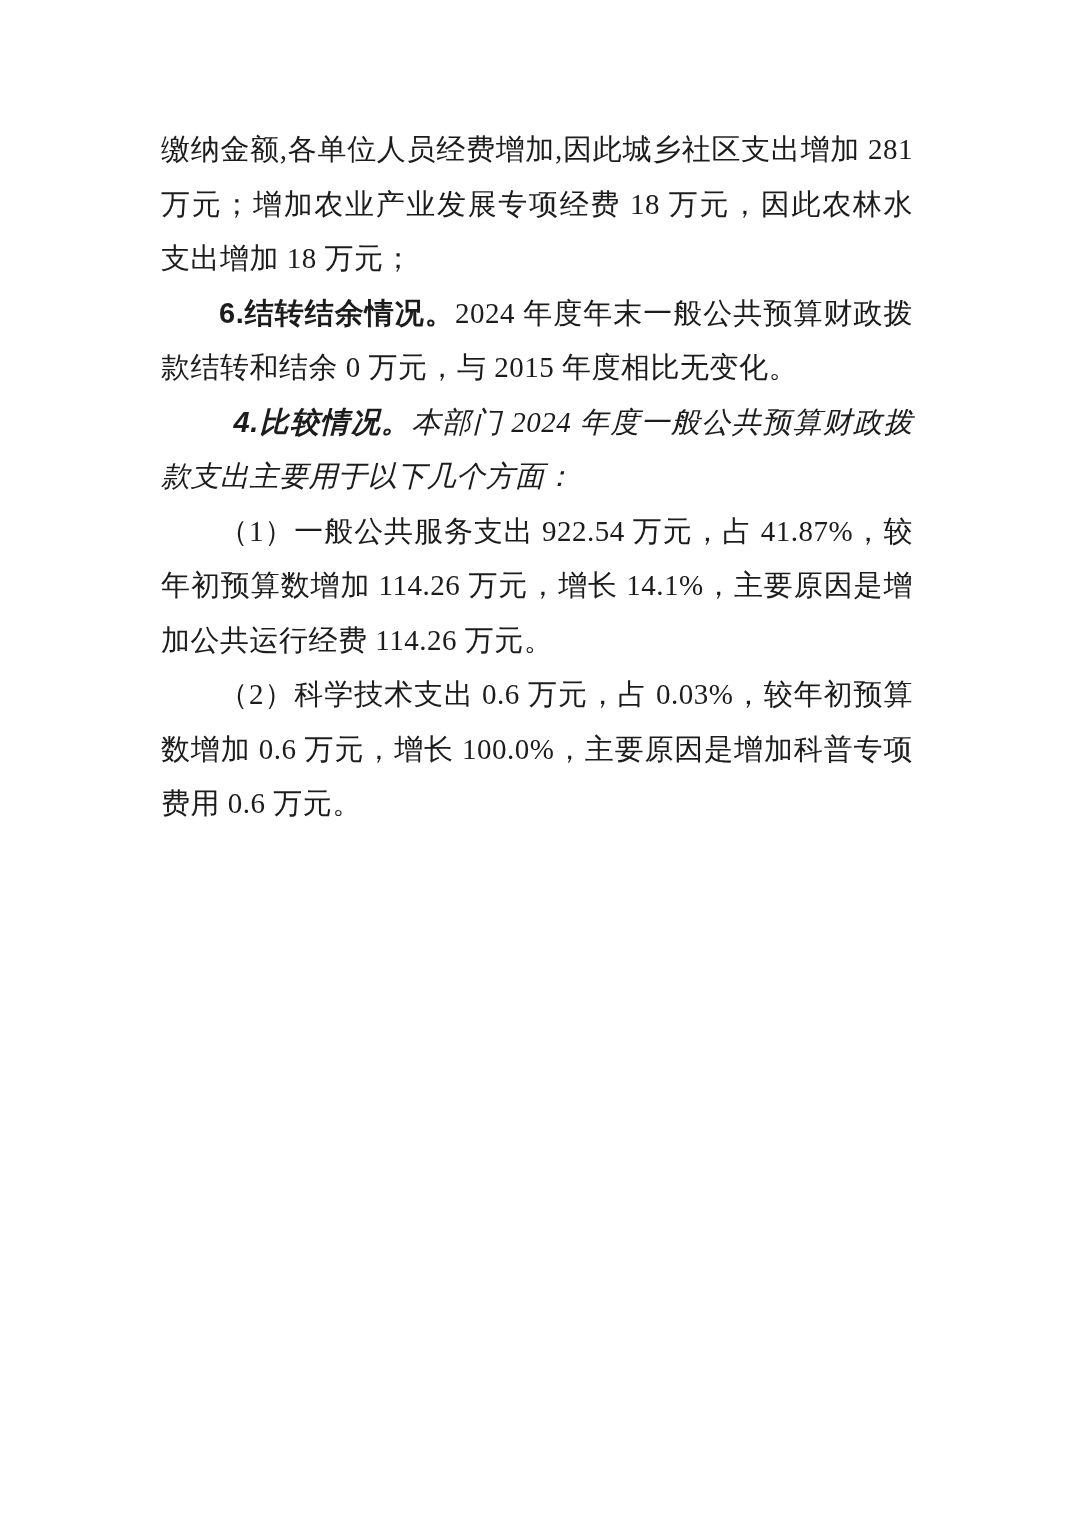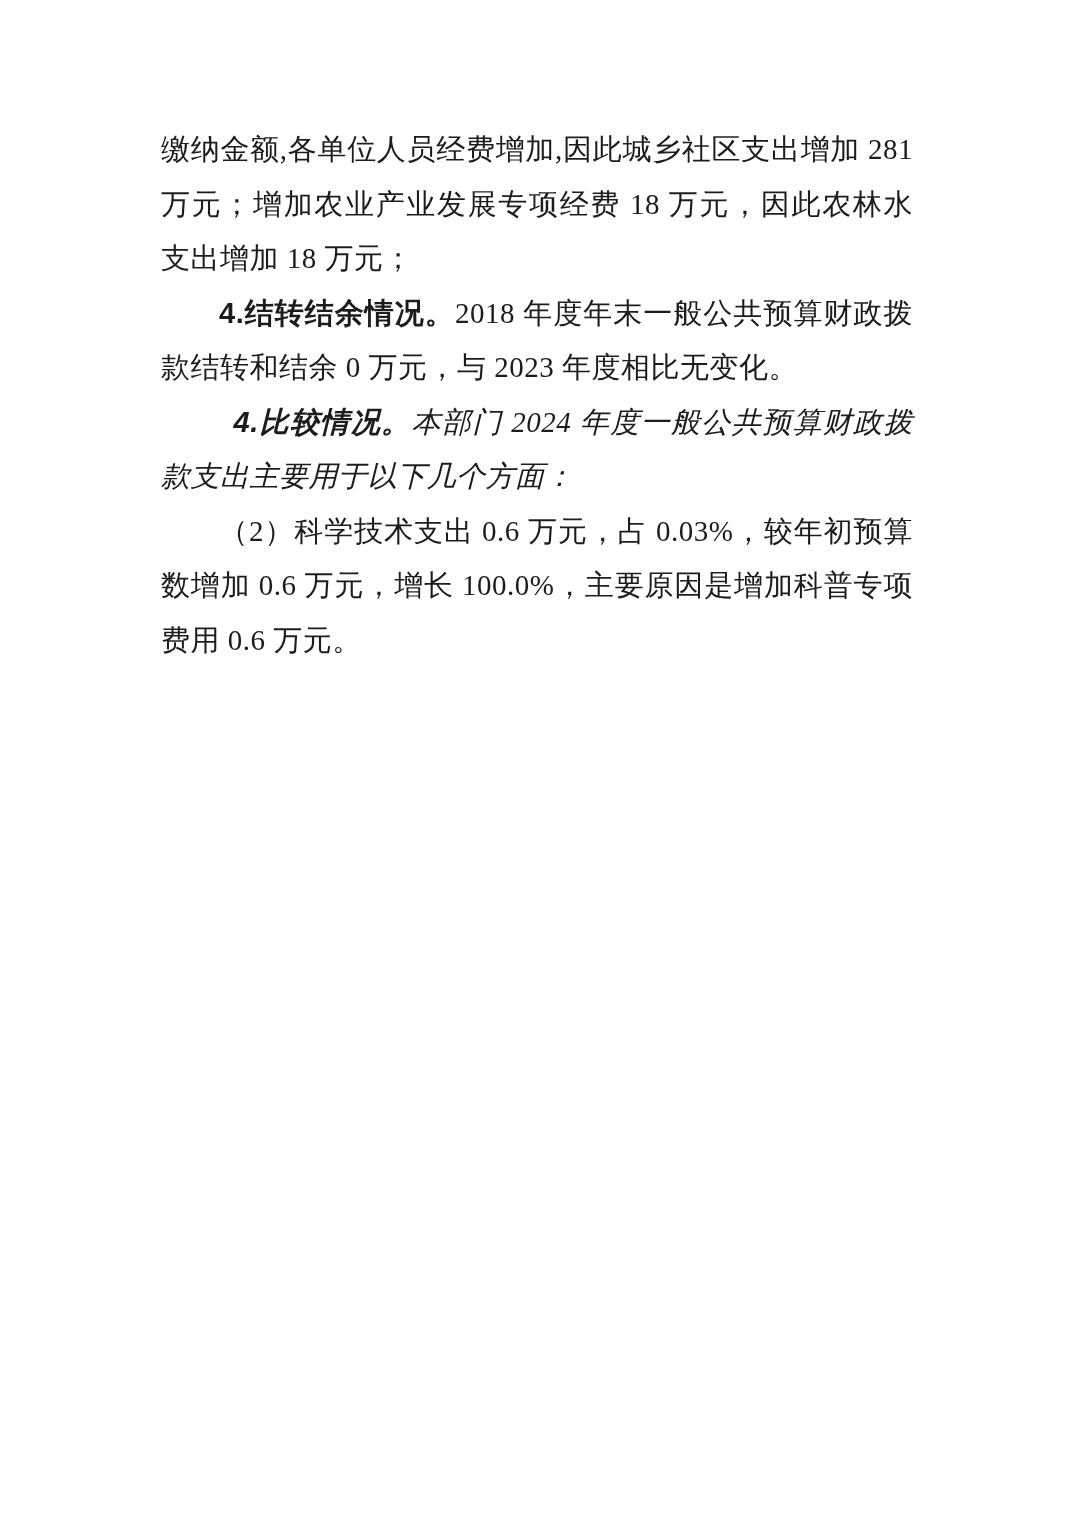--- a/index.html
+++ b/index.html
@@ -51,24 +51,25 @@
   }
 </style>
 </head>
 <body>
 
 <div class="page">
   <div class="content">
 
     <p class="para no-indent"><span>缴纳金额,各单位人员经费增加,因此城乡社区支出增加 281 万元；增加农业产业发展专项经费 18 万元，因此农林水支出增加 18 万元；</span></p>
 
-    <p class="para indent-2"><b>4.结转结余情况。</b><span>2018 年度年末一般公共预算财政拨款结转和结余 0 万元，与 2023 年度相比无变化。</span></p>
+    <p class="para indent-2"><b>6.结转结余情况。</b><span>2024 年度年末一般公共预算财政拨款结转和结余 0 万元，与 2015 年度相比无变化。</span></p>
 
     <p class="para indent-25"><b>4.比较情况。</b><span>本部门 2024 年度一般公共预算财政拨款支出主要用于以下几个方面：</span></p>
 
+    <p class="para indent-2"><span>（1）一般公共服务支出 922.54 万元，占 41.87%，较年初预算数增加 114.26 万元，增长 14.1%，主要原因是增加公共运行经费 114.26 万元。</span></p>
 
     <p class="para indent-2"><span>（2）科学技术支出 0.6 万元，占 0.03%，较年初预算数增加 0.6 万元，增长 100.0%，主要原因是增加科普专项费用 0.6 万元。</span></p>
 
 
 
 
   </div>
 
   <div class="footer">－ 5 －</div>
 </div>

